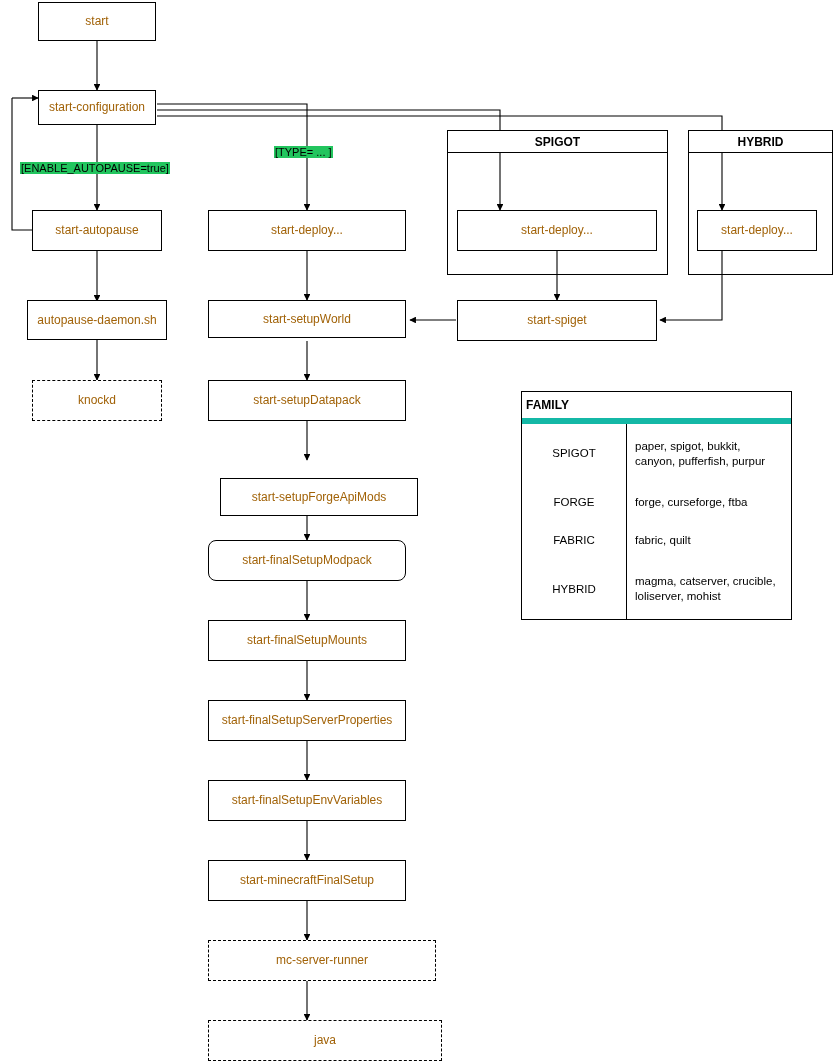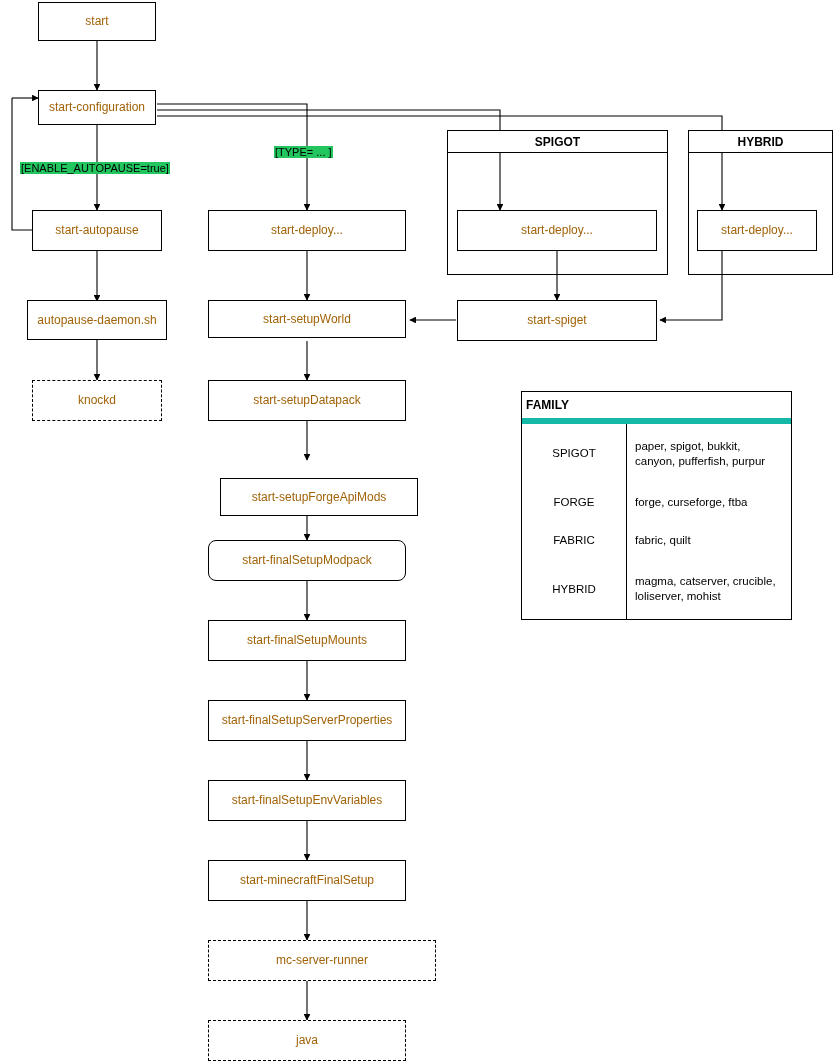--- a/index.html
+++ b/index.html
@@ -213,21 +213,21 @@
   </div>
 
   <div class="node" style="left:208px; top:860px; width:198px; height:41px;">
     <span>start-minecraftFinalSetup</span>
   </div>
 
   <div class="node dashed" style="left:208px; top:940px; width:228px; height:41px;">
     <span>mc-server-runner</span>
   </div>
 
-  <div class="node dashed" style="left:208px; top:1020px; width:198px; height:41px;">
+  <div class="node dashed" style="left:208px; top:1020px; width:234px; height:41px;">
     <span>java</span>
   </div>
 
   <div class="group-box" style="left:447px; top:130px; width:221px; height:145px;"></div>
   <div class="group-title" style="left:447px; top:130px; width:221px; height:23px;">
     <span>SPIGOT</span>
   </div>
   <div class="node" style="left:457px; top:210px; width:200px; height:41px;">
     <span>start-deploy...</span>
   </div>

